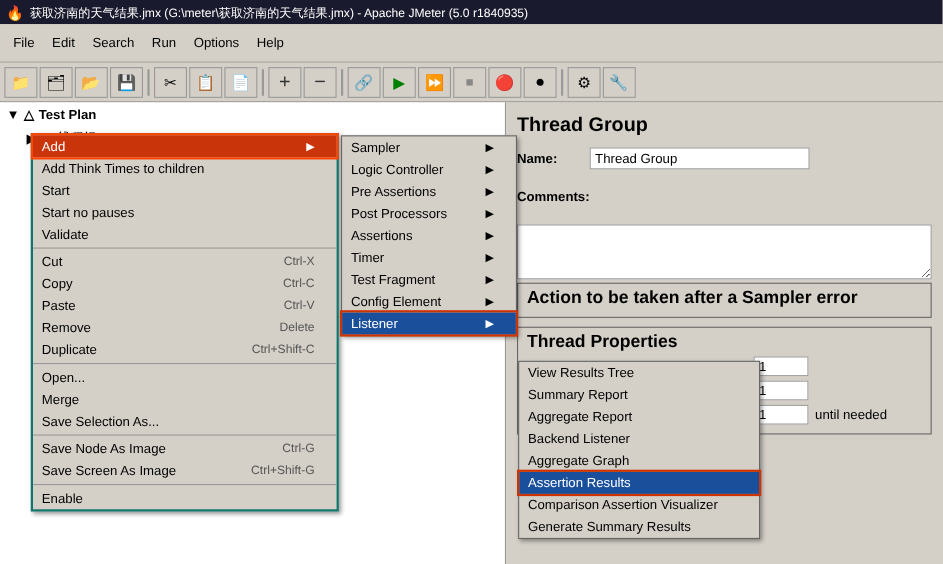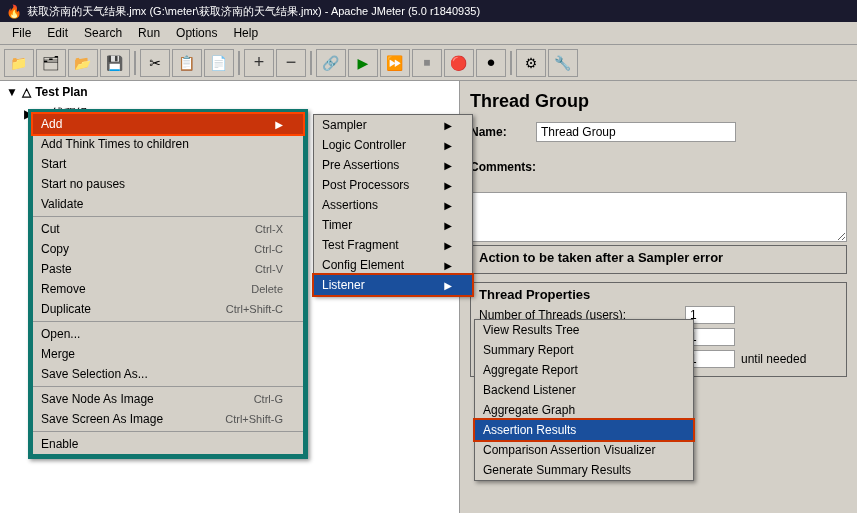--- a/index.html
+++ b/index.html
@@ -25,21 +25,21 @@
     }
     .title-bar-icon {
       margin-right: 5px;
       color: #ff6600;
       font-size: 13px;
     }
 
     
     .menu-bar {
       background: #d4d0c8;
-      height: 23px;
+      height: 35px;
       display: flex;
       align-items: center;
       padding: 0 4px;
       border-bottom: 1px solid #999;
     }
     .menu-item {
       padding: 2px 8px;
       cursor: pointer;
       font-size: 12px;
     }
@@ -101,21 +101,21 @@
       align-items: center;
       gap: 4px;
     }
 
     
     .context-menu-add {
       position: absolute;
       top: 28px;
       left: 28px;
       background: #d4d0c8;
-      border: 5px solid #0f766e;
+      border: 2px solid #0f766e;
       box-shadow: 2px 2px 4px rgba(0,0,0,0.4);
       z-index: 100;
       min-width: 280px;
     }
     .ctx-item {
       padding: 3px 20px 3px 8px;
       cursor: pointer;
       display: flex;
       align-items: center;
       justify-content: space-between;
@@ -209,21 +209,21 @@
       font-size: 12px;
       min-width: 200px;
     }
     .section-box {
       border: 1px solid #666;
       padding: 4px 8px;
       margin-bottom: 8px;
       background: #d4d0c8;
     }
     .section-title {
-      font-size: 13px;
+      font-size: 16px;
       font-weight: bold;
       margin-bottom: 4px;
     }
     .comment-area {
       background: white;
       border: 1px solid #999;
       width: 100%;
       height: 50px;
       font-size: 12px;
       padding: 2px;

